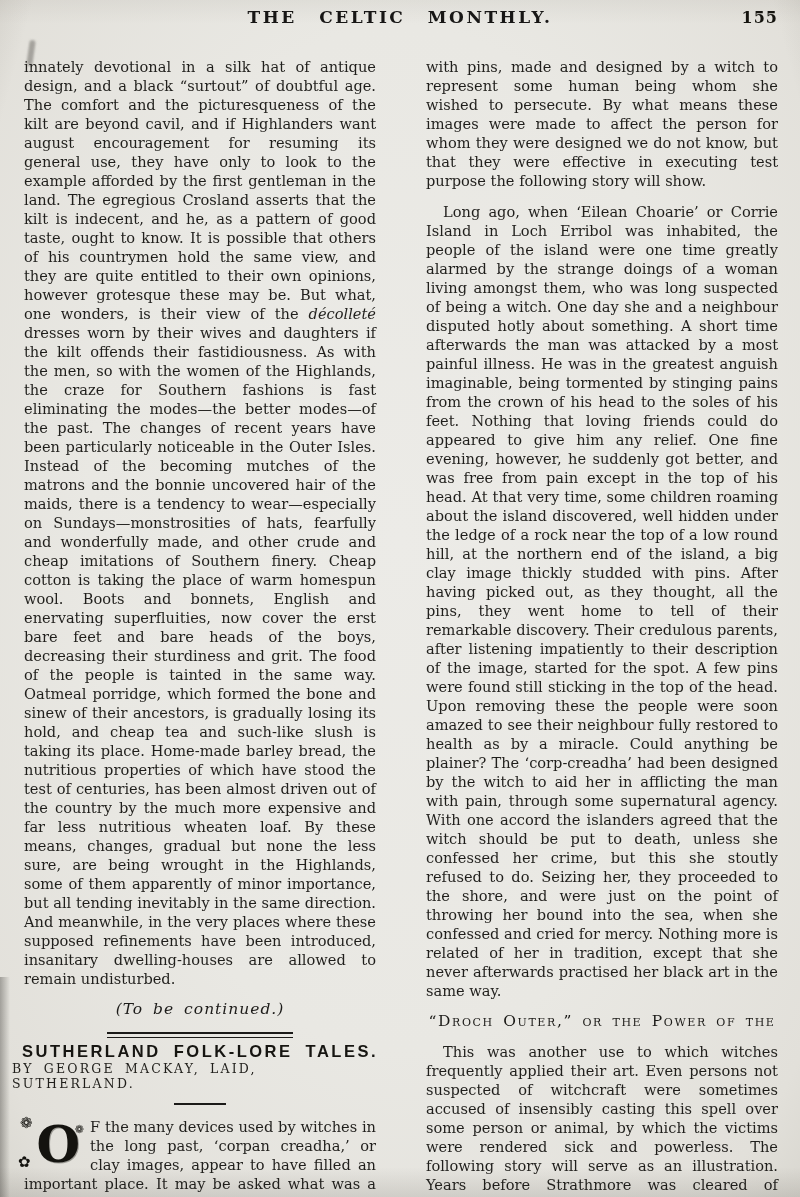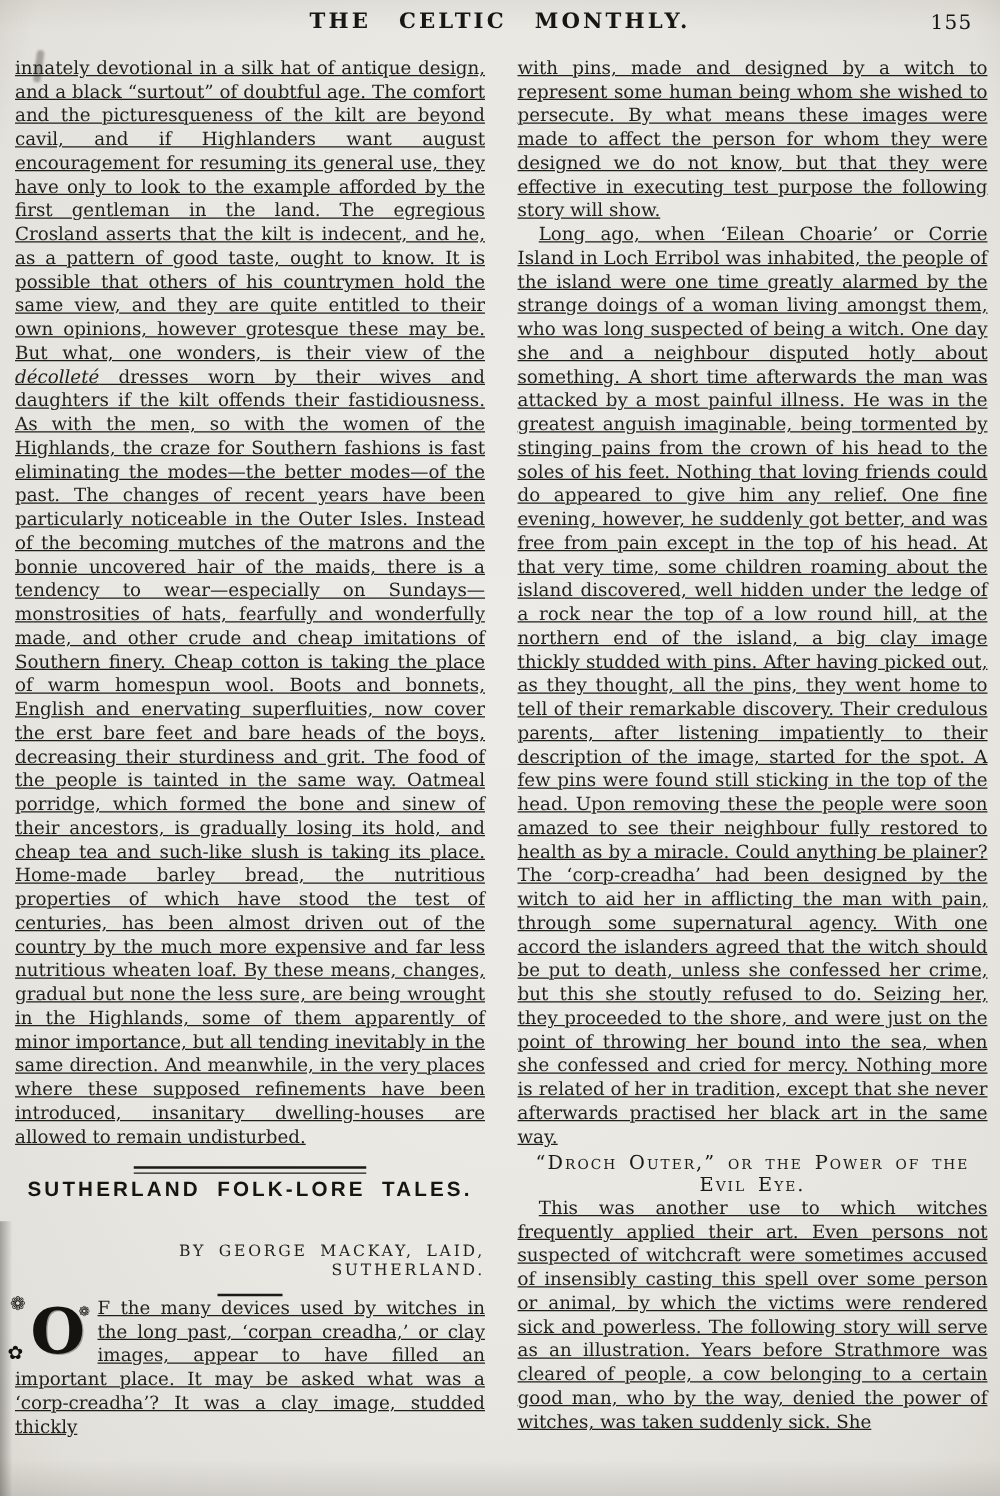--- a/index.html
+++ b/index.html
@@ -40,39 +40,38 @@
   .journal-title {
     text-align: center;
     font-size: 17px;
     font-weight: bold;
     letter-spacing: 2.5px;
     word-spacing: 14px;
     color: #171615;
   }
   .page-number {
     position: absolute; right: 22px; top: 8px;
-    font-size: 16px; font-weight: normal; color: #15140f;
+    font-size: 16px; font-weight: bold; color: #15140f;
     letter-spacing: 1px;
   }
 
   
   .columns {
     display: flex;
     padding: 4px 10px 0 12px;
     gap: 26px;
   }
   .col { width: 376px; }
 
   .body-text {
-    margin: 0;
+    margin: 12px;
     font-size: 14.6px;
     line-height: 19px;
     text-align: justify;
     color: #201f1c;
-    text-decoration: underline;
   }
   .body-text.indent { text-indent: 17px; }
   .ital { font-style: italic; }
 
   .continued {
     margin: 6px 0 0 0;
     text-align: center;
     font-style: italic;
     font-size: 15.5px;
     letter-spacing: 1px;
@@ -91,22 +90,22 @@
     margin: 4px 0 0 0;
     text-align: center;
     font-family: "Liberation Sans", sans-serif;
     font-size: 16.5px;
     font-weight: bold;
     letter-spacing: 2.5px;
     word-spacing: 6px;
     color: #161511;
   }
   .byline {
-    margin-top: 31px;
-    text-align: right;
+    margin-top: 0;
+    text-align: left;
     font-size: 12.5px;
     letter-spacing: 2.2px;
     word-spacing: 4px;
     color: #201f1b;
   }
   .short-rule {
     width: 52px;
     margin: 12px auto 0 auto;
     border-top: 2px solid #1b1a18;
     height: 0;
@@ -161,20 +160,21 @@
   <div class="header">
     <div class="journal-title">THE CELTIC MONTHLY.</div>
     <div class="page-number">155</div>
   </div>
 
   <div class="columns">
 
     <div class="col col-left">
       <p class="body-text"><span>innately devotional in a silk hat of antique design, and a black “surtout” of doubtful age.  The comfort and the picturesqueness of the kilt are beyond cavil, and if Highlanders want august encouragement for resuming its general use, they have only to look to the example afforded by the first gentleman in the land.  The egregious Crosland asserts that the kilt is indecent, and he, as a pattern of good taste, ought to know.  It is possible that others of his countrymen hold the same view, and they are quite entitled to their own opinions, however grotesque these may be.  But what, one wonders, is their view of the </span><span class="ital">décolleté</span><span> dresses worn by their wives and daughters if the kilt offends their fastidiousness.  As with the men, so with the women of the Highlands, the craze for Southern fashions is fast eliminating the modes—the better modes—of the past.  The changes of recent years have been particularly noticeable in the Outer Isles.  Instead of the becoming mutches of the matrons and the bonnie uncovered hair of the maids, there is a tendency to wear—especially on Sundays—monstrosities of hats, fearfully and wonderfully made, and other crude and cheap imitations of Southern finery.  Cheap cotton is taking the place of warm homespun wool.  Boots and bonnets, English and enervating superfluities, now cover the erst bare feet and bare heads of the boys, decreasing their sturdiness and grit.  The food of the people is tainted in the same way.  Oatmeal porridge, which formed the bone and sinew of their ancestors, is gradually losing its hold, and cheap tea and such-like slush is taking its place.  Home-made barley bread, the nutritious properties of which have stood the test of centuries, has been almost driven out of the country by the much more expensive and far less nutritious wheaten loaf.  By these means, changes, gradual but none the less sure, are being wrought in the Highlands, some of them apparently of minor importance, but all tending inevitably in the same direction.  And meanwhile, in the very places where these supposed refinements have been introduced, insanitary dwelling-houses are allowed to remain undisturbed.</span></p>
 
+      <p class="continued">(To be continued.)</p>
 
       <div class="double-rule"></div>
 
       <h2 class="article-title">SUTHERLAND FOLK-LORE TALES.</h2>
 
       <div class="byline">BY GEORGE MACKAY, LAID, SUTHERLAND.</div>
 
       <div class="short-rule"></div>
 
 
@@ -187,20 +187,19 @@
           </span><span>F the many devices used by witches in the long past, ‘corpan creadha,’ or clay images, appear to have filled an important place.  It may be asked what was a ‘corp-creadha’?  It was a clay image, studded thickly</span></p>
     </div>
 
     <div class="col col-right">
       <p class="body-text">with pins, made and designed by a witch to represent some human being whom she wished to persecute.  By what means these images were made to affect the person for whom they were designed we do not know, but that they were effective in executing test purpose the following story will show.</p>
 
       <p class="body-text indent">Long ago, when ‘Eilean Choarie’ or Corrie Island in Loch Erribol was inhabited, the people of the island were one time greatly alarmed by the strange doings of a woman living amongst them, who was long suspected of being a witch.  One day she and a neighbour disputed hotly about something.  A short time afterwards the man was attacked by a most painful illness.  He was in the greatest anguish imaginable, being tormented by stinging pains from the crown of his head to the soles of his feet.  Nothing that loving friends could do appeared to give him any relief.  One fine evening, however, he suddenly got better, and was free from pain except in the top of his head.  At that very time, some children roaming about the island discovered, well hidden under the ledge of a rock near the top of a low round hill, at the northern end of the island, a big clay image thickly studded with pins.  After having picked out, as they thought, all the pins, they went home to tell of their remarkable discovery.  Their credulous parents, after listening impatiently to their description of the image, started for the spot.  A few pins were found still sticking in the top of the head.  Upon removing these the people were soon amazed to see their neighbour fully restored to health as by a miracle.  Could anything be plainer?  The ‘corp-creadha’ had been designed by the witch to aid her in afflicting the man with pain, through some supernatural agency.  With one accord the islanders agreed that the witch should be put to death, unless she confessed her crime, but this she stoutly refused to do.  Seizing her, they proceeded to the shore, and were just on the point of throwing her bound into the sea, when she confessed and cried for mercy.  Nothing more is related of her in tradition, except that she never afterwards practised her black art in the same way.</p>
 
       <h3 class="subheading subheading-right">
           <span class="line">“Droch Outer,” or the Power of the</span>
-          <span class="line">Evil Eye.</span>
         </h3>
 
       <p class="body-text indent">This was another use to which witches frequently applied their art.  Even persons not suspected of witchcraft were sometimes accused of insensibly casting this spell over some person or animal, by which the victims were rendered sick and powerless.  The following story will serve as an illustration.  Years before Strathmore was cleared of people, a cow belonging to a certain good man, who by the way, denied the power of witches, was taken suddenly sick.  She</p>
     </div>
 
   </div>
 </div>
 
 </body></html>

